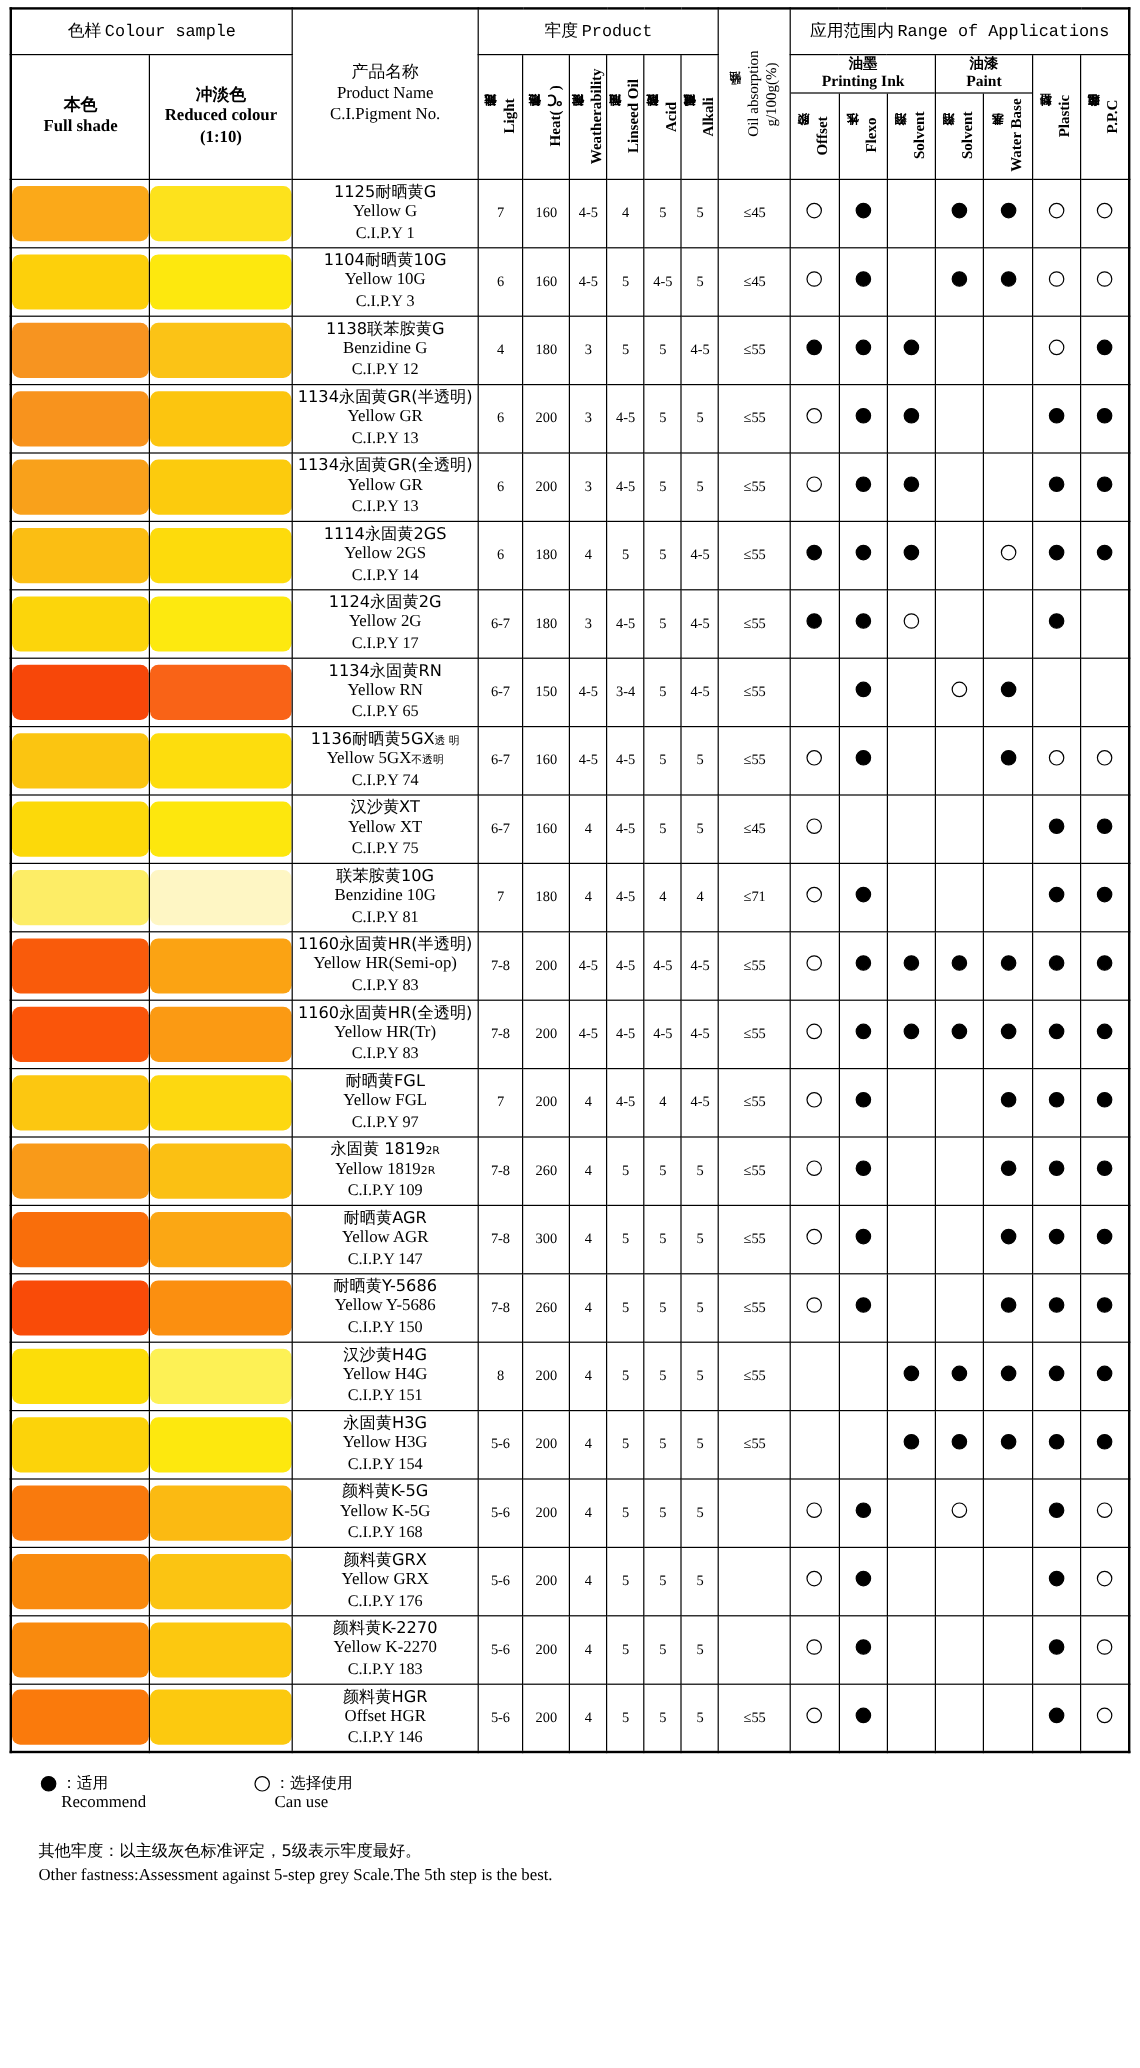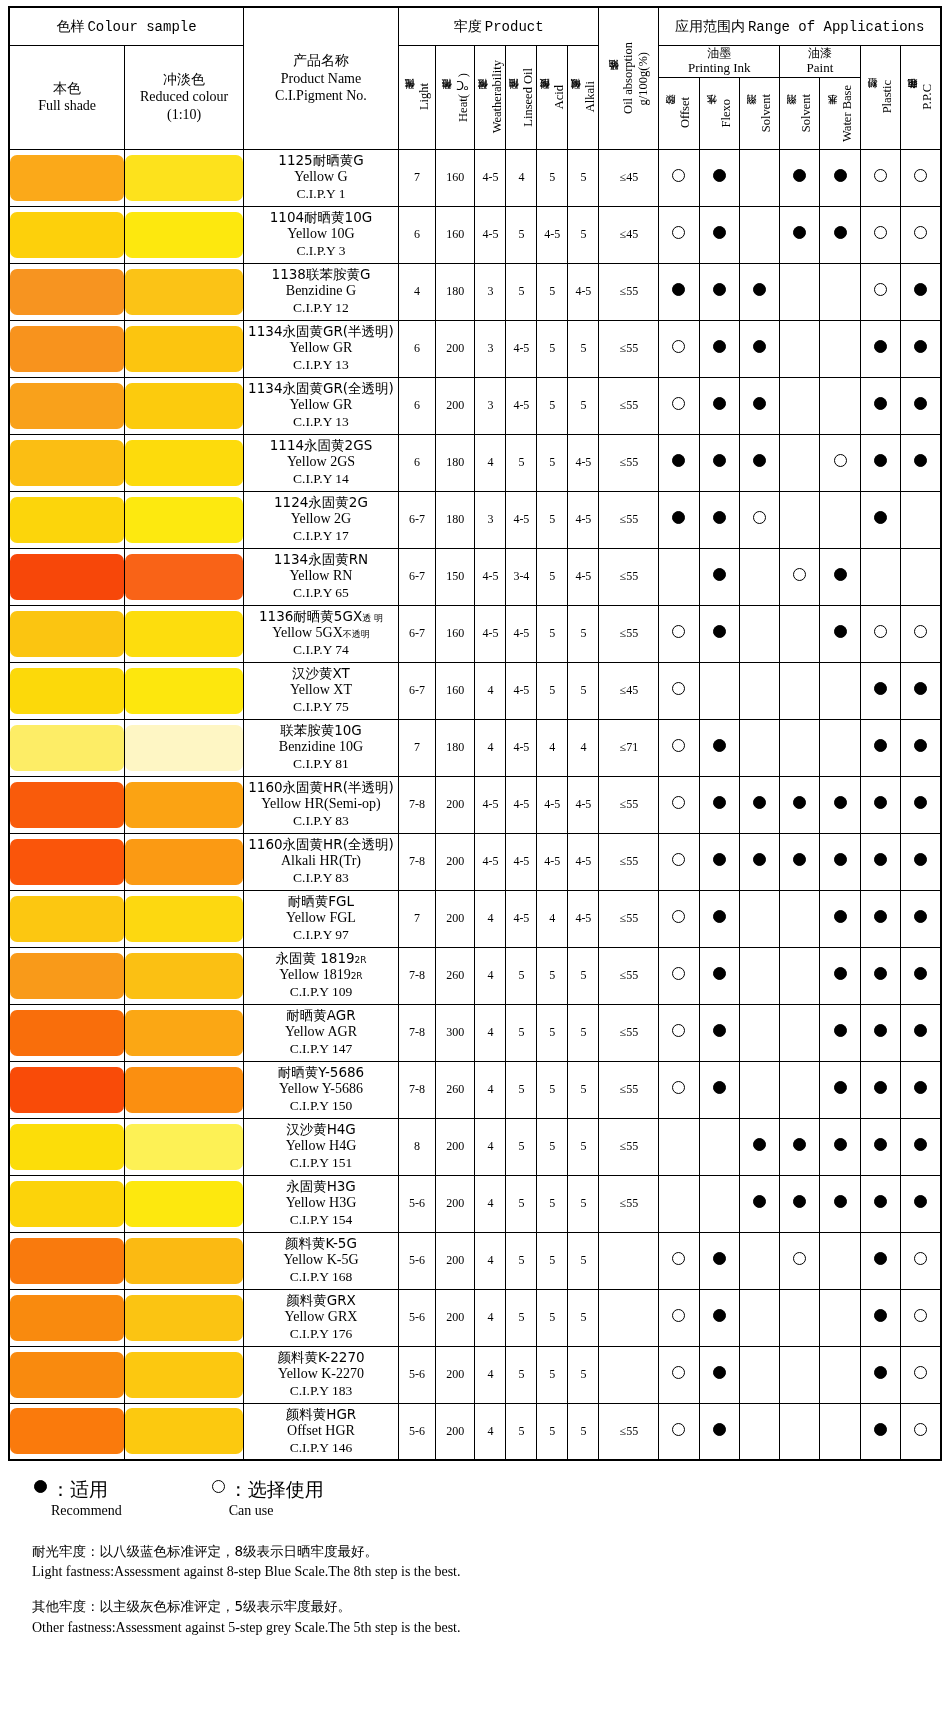--- a/index.html
+++ b/index.html
@@ -27,21 +27,21 @@
     text-align: center;
     vertical-align: middle;
     font-size: 12px;
     color: #000;
   }
   
   .hdr-top td { height: 38px; font-size: 15px; }
   .grp-label { line-height: 1.15; }
   .grp-label .cn { font-family: "DejaVu Sans", sans-serif; font-size: 14px; }
   .grp-label .en { font-size: 14px; font-family: Liberation Mono, monospace; }
-  .hdr-sub td { height: 104px; }
+  .hdr-sub td { height: 104px; font-weight: bold; }
   .two-line { line-height: 1.25; }
   .two-line .cn { font-family: "DejaVu Sans", sans-serif; font-size: 14px; display:block;}
   .two-line .en { font-size: 14px; display:block;}
   .two-line .en2 { font-size: 14px; display:block;}
   .vert-pair { display: flex; flex-direction: row; align-items: center; justify-content:center; height: 100px;}
   .vert-pair > span { writing-mode: vertical-rl; transform: rotate(180deg); white-space: nowrap; }
   .vert-pair .cn { font-family: "DejaVu Sans", sans-serif; font-size: 10px; letter-spacing: 0px;}
   .vert-pair .en { font-size: 12.5px; }
 
   .sub-grp { font-size: 13px; line-height: 1.2; }
@@ -88,21 +88,21 @@
   .legend {
     margin-top: 16px;
     margin-left: 26px;
     display: flex;
     align-items: flex-start;
     gap: 90px;
     font-size: 13px;
   }
   .legend-item { display: flex; align-items: flex-start; gap: 4px; }
   .legend-mark { margin-top: 3px; }
-  .legend-text .cn { font-family: Liberation Serif, serif; font-size: 19px; display:block; }
+  .legend-text .cn { font-family: Liberation Serif, serif; font-size: 13px; display:block; }
   .legend-text .en { font-size: 14px; display:block; }
   .notes {
     margin-top: 22px;
     margin-left: 24px;
     font-size: 14px;
     line-height: 1.5;
   }
   .notes .cn { font-family: "DejaVu Sans", sans-serif; font-size: 13.5px; }
   .notes .en { font-size: 14px; }
   .note-block { margin-bottom: 14px; }
@@ -640,21 +640,21 @@
         <tr class="data-row">
           <td class="swatch-cell">
             <div class="swatch" style="background:#FA550A"></div>
           </td>
           <td class="swatch-cell">
             <div class="swatch" style="background:#FB9A13"></div>
           </td>
           <td>
             <div class="prod">
               <div class="l1">1160永固黄HR(全透明)</div>
-              <div class="l2">Alkali HR(Tr)</div>
+              <div class="l2">Yellow HR(Tr)</div>
               <div class="l3">C.I.P.Y 83</div>
             </div>
           </td>
           <td class="num">7-8</td>
           <td class="num">200</td>
           <td class="num">4-5</td>
           <td class="num">4-5</td>
           <td class="num">4-5</td>
           <td class="num">4-5</td>
           <td class="oil">≤55</td>
@@ -971,22 +971,18 @@
       <span class="legend-mark circle"></span>
       <span class="legend-text">
         <span class="cn">：选择使用</span>
         <span class="en">Can use</span>
       </span>
     </div>
   </div>
 
   <div class="notes">
     <div class="note-block">
-      <div class="cn">耐光牢度：以八级蓝色标准评定，8级表示日晒牢度最好。</div>
-      <div class="en">Light fastness:Assessment against 8-step Blue Scale.The 8th step is the best.</div>
-    </div>
-    <div class="note-block">
       <div class="cn">其他牢度：以主级灰色标准评定，5级表示牢度最好。</div>
       <div class="en">Other fastness:Assessment against 5-step grey Scale.The 5th step is the best.</div>
     </div>
   </div>
 
 </div>
 
 </body></html>

